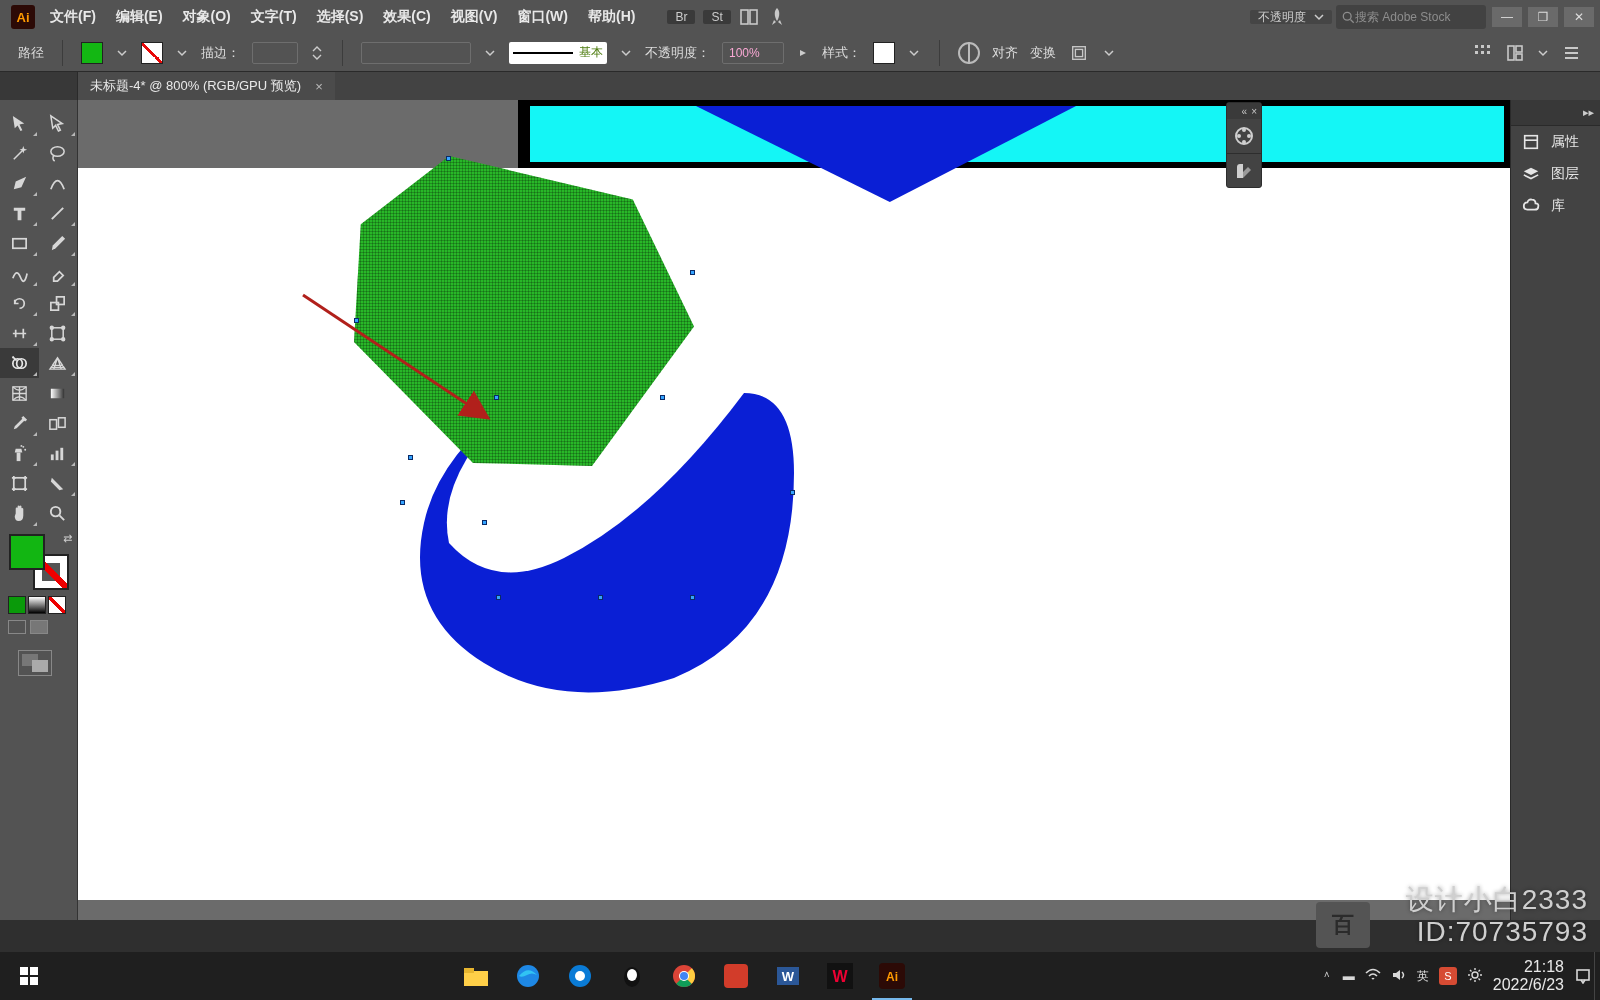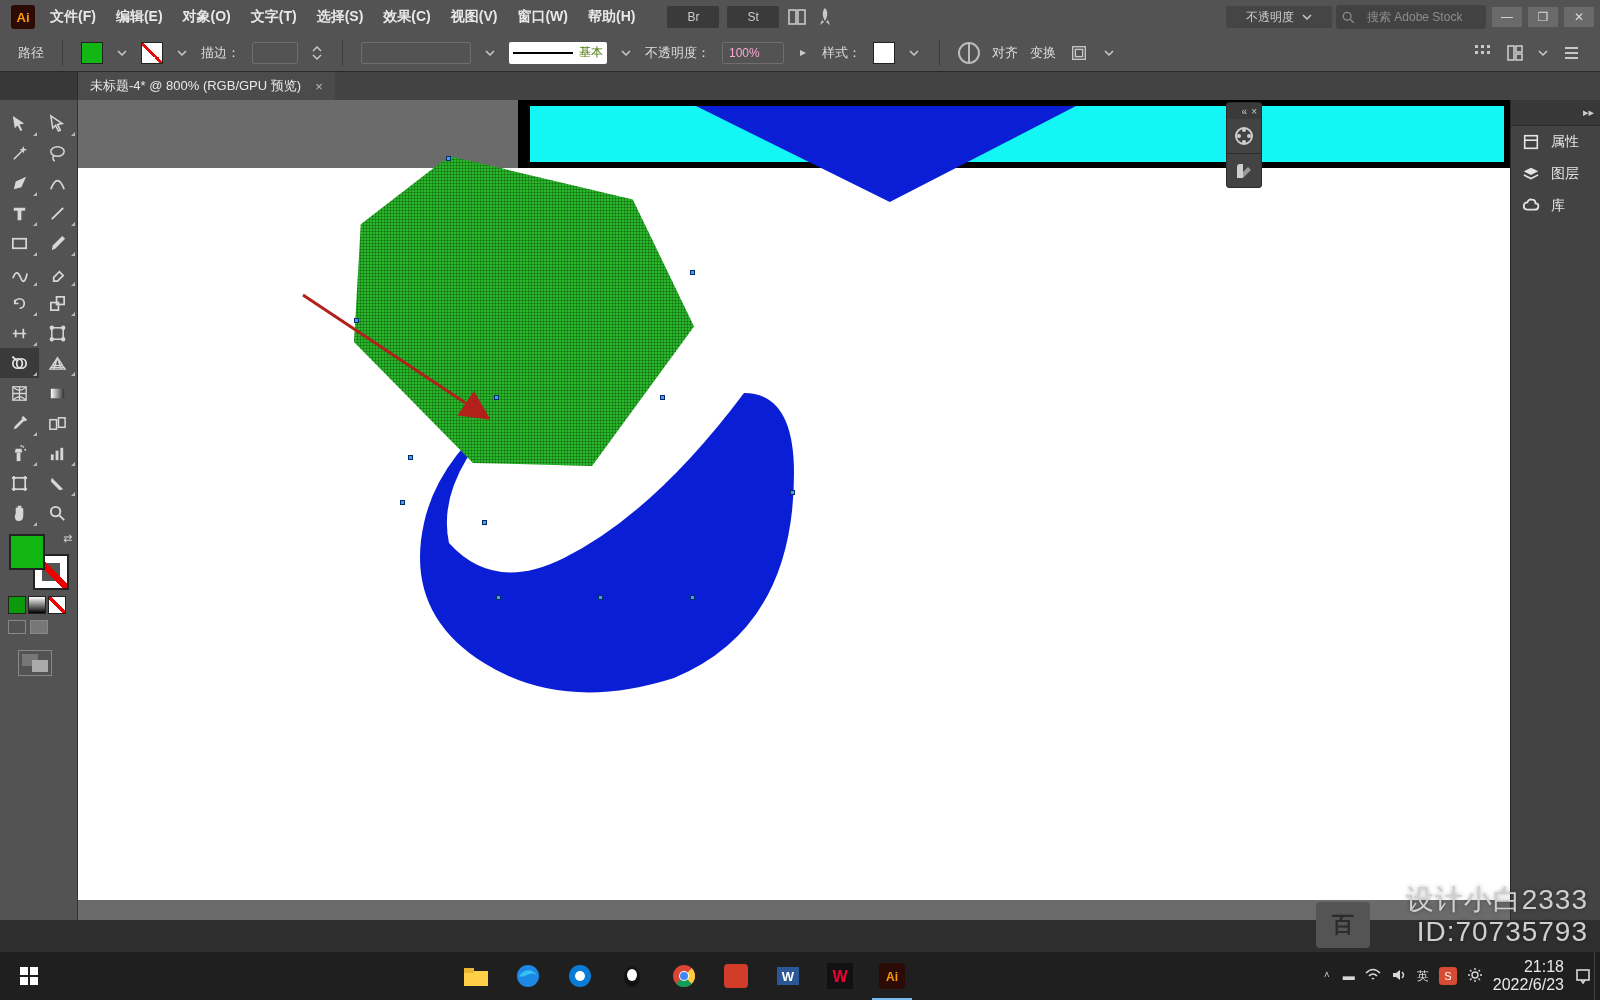--- a/index.html
+++ b/index.html
@@ -4,24 +4,24 @@
 <style>
   * { box-sizing: border-box; margin: 0; padding: 0; font-family: "Microsoft YaHei", Arial, sans-serif; user-select: none; }
   html,body { width:1600px; height:1000px; overflow:hidden; background:#2f2f2f; }
 
   
   .menubar { height:34px; background:#535353; display:flex; align-items:center; padding:0 6px; color:#e8e8e8; font-size:14px; }
   .menubar .logo { width:34px; height:34px; display:flex; align-items:center; justify-content:center; background:#535353; position:relative; }
   .menubar .logo .ai-badge { width:24px; height:24px; background:#2c0a06; color:#ff9a00; font-weight:bold; font-size:13px; display:flex; align-items:center; justify-content:center; border-radius:3px; }
   .menubar .menu-item { padding:0 10px; height:34px; display:flex; align-items:center; cursor:default;font-weight:bold; }
   .menubar .spacer { flex:1; }
-  .menubar .chip { height:22px; padding:0 20px; background:#454545; display:flex; align-items:center; font-size:12px; border-radius:2px; margin:0 4px; color:#ccc; }
+  .menubar .chip { height:14px; padding:0 8px; background:#454545; display:flex; align-items:center; font-size:12px; border-radius:2px; margin:0 4px; color:#ccc; }
   .menubar .chip.darker { background:#3a3a3a; }
   .menubar .ic { width:20px; height:20px; display:flex; align-items:center; justify-content:center; margin:0 4px; color:#bbb; }
-  .menubar .search { width:150px; height:24px; background:#424242; border-radius:3px; display:flex; align-items:center; padding:0 6px; color:#8d8d8d; font-size:12px; gap:12px; }
+  .menubar .search { width:150px; height:24px; background:#424242; border-radius:3px; display:flex; align-items:center; padding:0 6px; color:#8d8d8d; font-size:12px; gap:0; }
   .menubar .winbtn { width:30px; height:20px; background:#6a6a6a; margin-left:6px; display:flex; align-items:center; justify-content:center; color:#ddd; font-size:12px; }
 
   
   .optionsbar { height:38px; background:#535353; border-bottom:1px solid #2a2a2a; display:flex; align-items:center; padding:0 18px; gap:12px; color:#ddd; font-size:13px; }
   .optionsbar .sep { width:1px; height:26px; background:#3c3c3c; margin:0 6px; }
   .swatch { width:22px; height:22px; border:1px solid #222; display:inline-block; position:relative; }
   .swatch.green { background:#13b713; }
   .swatch.white { background:#fff; }
   .swatch.none { background:#fff; }
   .swatch.none::after { content:""; position:absolute; left:0; top:0; right:0; bottom:0; background:linear-gradient(to top right, transparent 45%, #e80808 45%, #e80808 55%, transparent 55%); }

